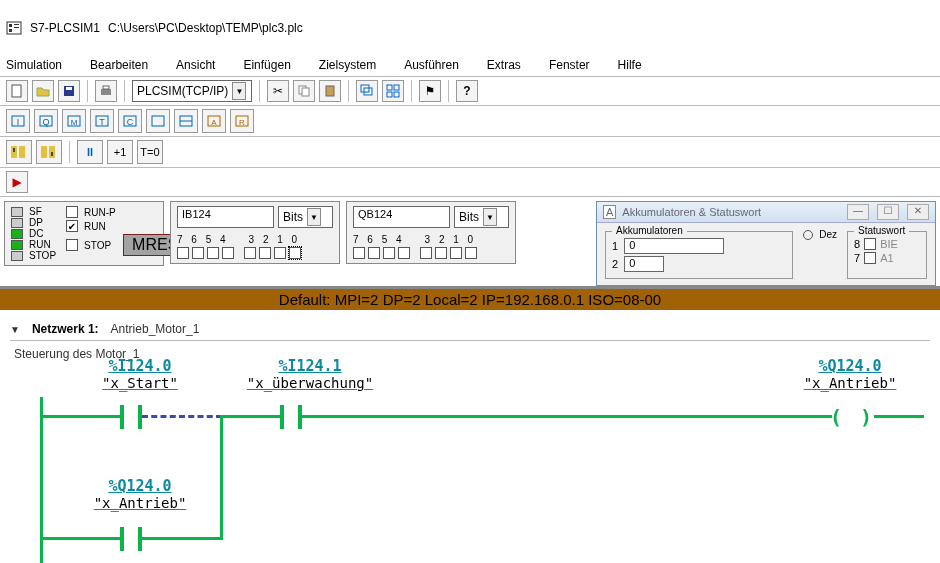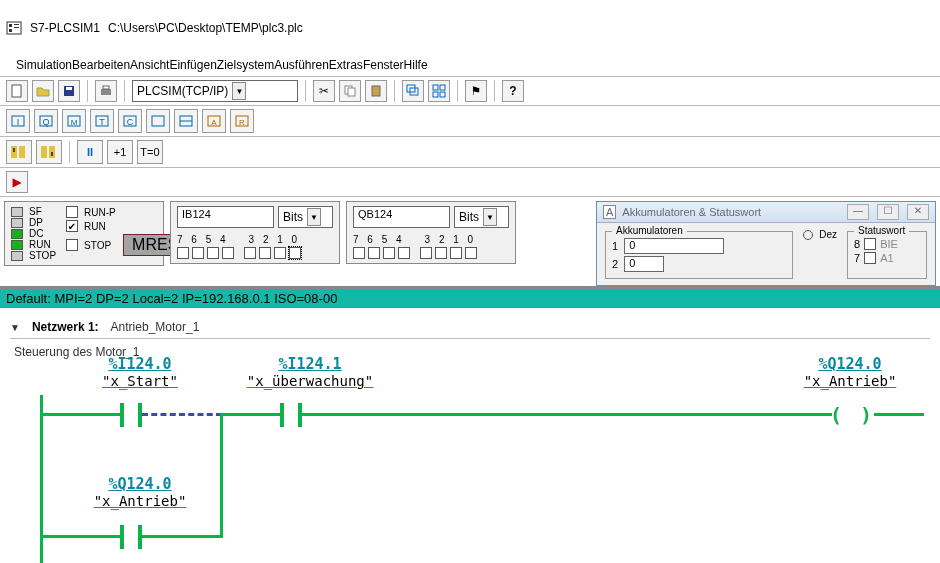--- a/index.html
+++ b/index.html
@@ -19,22 +19,22 @@
   }
   .titlebar .icon {
     width: 16px; height: 16px;
     display: inline-flex;
     align-items: center;
     justify-content: center;
   }
   .titlebar .path { color: #000; }
   .menubar {
     display: flex;
-    gap: 0;
-    padding: 2px 8px 4px 16px;
+    gap: 28px;
+    padding: 2px 8px 4px 6px;
     border-bottom: 1px solid #bbb;
   }
   .menubar span { cursor: default; }
   .toolbar {
     display: flex;
     align-items: center;
     gap: 4px;
     padding: 3px 6px;
     border-bottom: 1px solid #bbb;
   }
@@ -190,24 +190,24 @@
   }
   .accu-field {
     border: 1px solid #666;
     background: #fff;
     padding: 0 4px;
     width: 100px;
     height: 16px;
     font-size: 11px;
   }
   .statusbar {
-    text-align: left;
-    background: #14b8a6;
+    text-align: center;
+    background: #a16207;
     border-top: 1px solid #888;
-    font-size: 13px;
+    font-size: 15px;
     padding: 2px 6px;
   }
 
   
   .network-area {
     padding: 8px 10px;
   }
   .net-header {
     display: flex;
     align-items: center;
@@ -333,21 +333,21 @@
       </svg>
     </span>
   <div class="sep"></div>
   <span class="tbtn">
       <svg width="14" height="14">
         <rect x="2" y="5" width="10" height="6" fill="#888"></rect>
         <rect x="4" y="2" width="6" height="3" fill="#fff" stroke="#666"></rect>
       </svg>
     </span>
   <div class="sep"></div>
-  <div class="combo" style="width:166px">
+  <div class="combo" style="width:120px">
     <span>PLCSIM(TCP/IP)</span>
     <span class="arrow">▼</span>
   </div>
   <div class="sep"></div>
   <span class="tbtn">✂</span>
   <span class="tbtn">
       <svg width="14" height="14">
         <rect x="2" y="2" width="7" height="8" fill="#fff" stroke="#888"></rect>
         <rect x="5" y="4" width="7" height="8" fill="#fff" stroke="#888"></rect>
       </svg>

